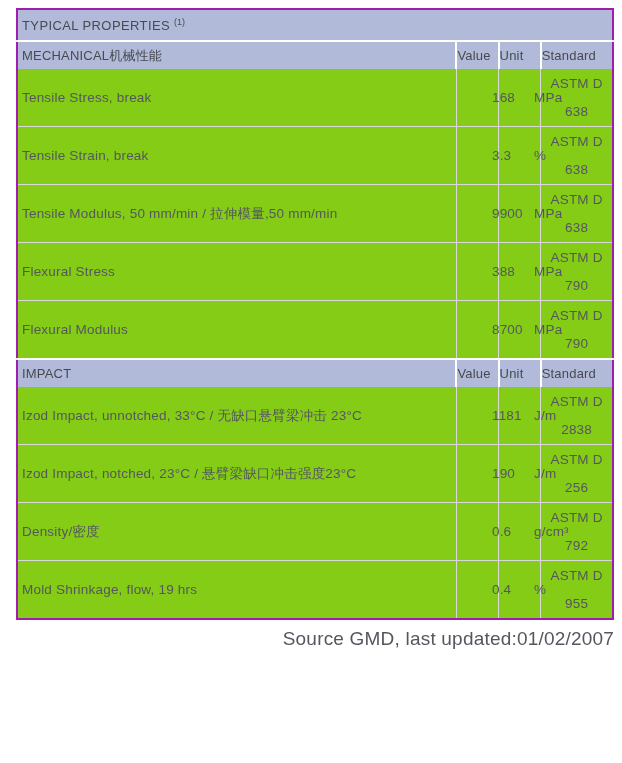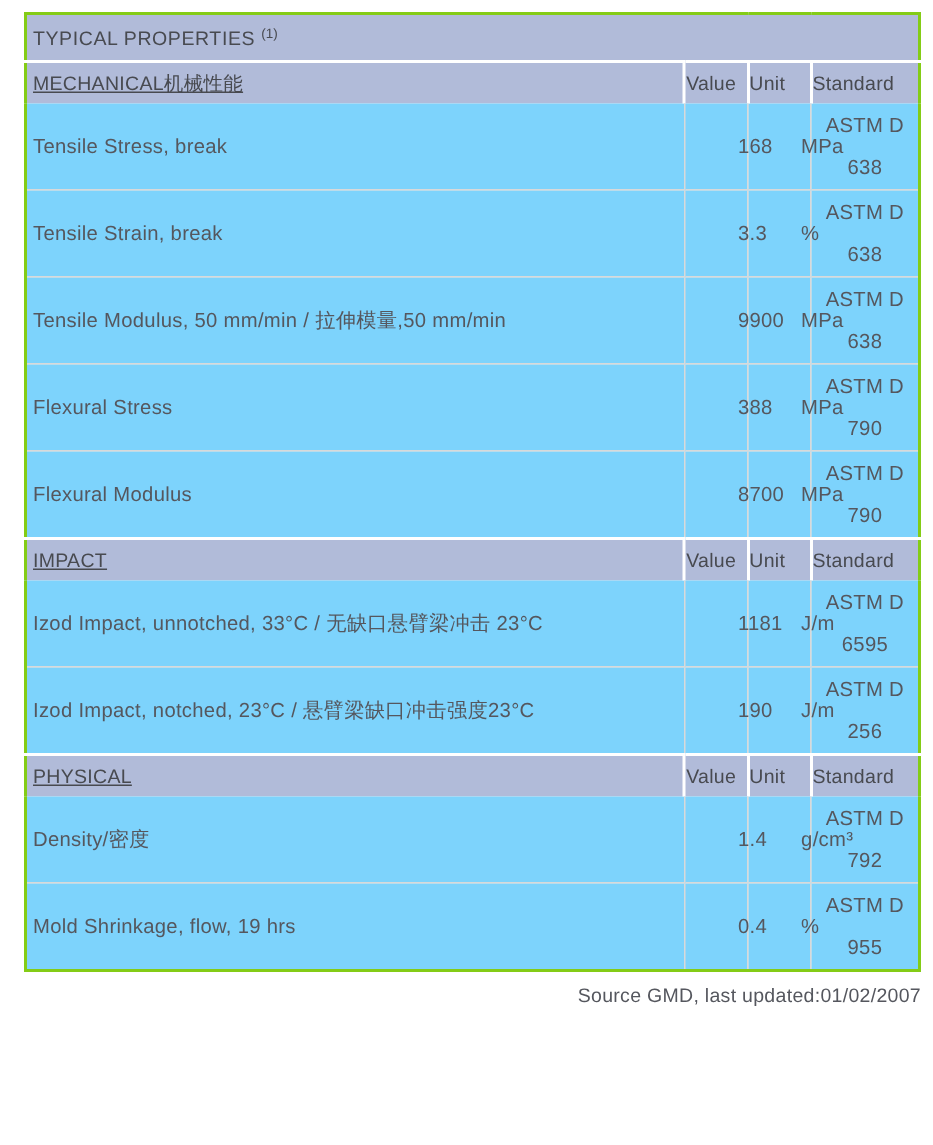--- a/index.html
+++ b/index.html
@@ -13,21 +13,21 @@
     height: 763px;
     overflow: hidden;
   }
   .container {
     padding: 8px 0 0 16px;
   }
   table.props {
     border-collapse: collapse;
     table-layout: fixed;
     width: 598px;
-    border: 2px solid #84cc16;
+    border: 2px solid #a21caf;
     color: #55575e;
     font-size: 13.5px;
     letter-spacing: 0.2px;
   }
   col.c-prop     { width: 438px; }
   col.c-value    { width: 42px; }
   col.c-unit     { width: 42px; }
   col.c-standard { width: 72px; }
 
   td { padding: 0; vertical-align: middle; }
@@ -47,33 +47,33 @@
   }
 
   
   tr.band td {
     background: #b1bbd9;
     color: #484a50;
     height: 27px;
     border-top: 2px solid #ffffff;
     font-size: 13px;
   }
-  tr.band td.prop { padding-left: 4px; text-decoration: underline; }
+  tr.band td.prop { padding-left: 4px; }
   tr.band td.val,
   tr.band td.unit,
   tr.band td.std {
     border-left: 2px solid #ffffff;
     text-align: left;
   }
 
   
   tr.data td {
     height: 57px;
     border-top: 1px solid #d9d9d9;
-    background: #7dd3fc;
+    background: #84cc16;
   }
   tr.band + tr.data td { border-top: none; }
   tr.data td.prop {
     padding-left: 4px;
     padding-right: 6px;
     line-height: 1.9;
   }
   tr.data td.val,
   tr.data td.unit,
   tr.data td.std {
@@ -83,21 +83,21 @@
   }
   tr.data td.std {
     line-height: 2.05;
     padding: 0 3px;
   }
 
   .footer-note {
     width: 598px;
     text-align: right;
     color: #55575e;
-    font-size: 13px;
+    font-size: 19px;
     margin-top: 8px;
     letter-spacing: 0.2px;
   }
 </style>
 </head>
 <body>
 
 <div class="container">
   <table class="props">
     <colgroup>
@@ -152,37 +152,31 @@
         <tr class="band">
           <td class="prop">IMPACT</td>
           <td class="val">Value</td>
           <td class="unit">Unit</td>
           <td class="std">Standard</td>
         </tr>
         <tr class="data">
           <td class="prop">Izod Impact, unnotched, 33°C / 无缺口悬臂梁冲击 23°C</td>
           <td class="val">1181</td>
           <td class="unit">J/m</td>
-          <td class="std">ASTM D 6595</td>
+          <td class="std">ASTM D 2838</td>
         </tr>
         <tr class="data">
           <td class="prop">Izod Impact, notched, 23°C / 悬臂梁缺口冲击强度23°C</td>
           <td class="val">190</td>
           <td class="unit">J/m</td>
           <td class="std">ASTM D 256</td>
         </tr>
-        <tr class="band">
-          <td class="prop">PHYSICAL</td>
-          <td class="val">Value</td>
-          <td class="unit">Unit</td>
-          <td class="std">Standard</td>
-        </tr>
         <tr class="data">
           <td class="prop">Density/密度</td>
-          <td class="val">1.4</td>
+          <td class="val">0.6</td>
           <td class="unit">g/cm³</td>
           <td class="std">ASTM D 792</td>
         </tr>
         <tr class="data">
           <td class="prop">Mold Shrinkage, flow, 19 hrs</td>
           <td class="val">0.4</td>
           <td class="unit">%</td>
           <td class="std">ASTM D 955</td>
         </tr>
       </tbody>

